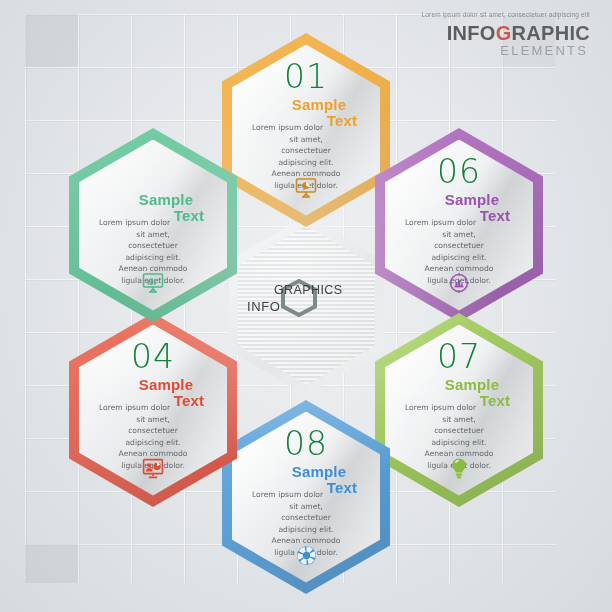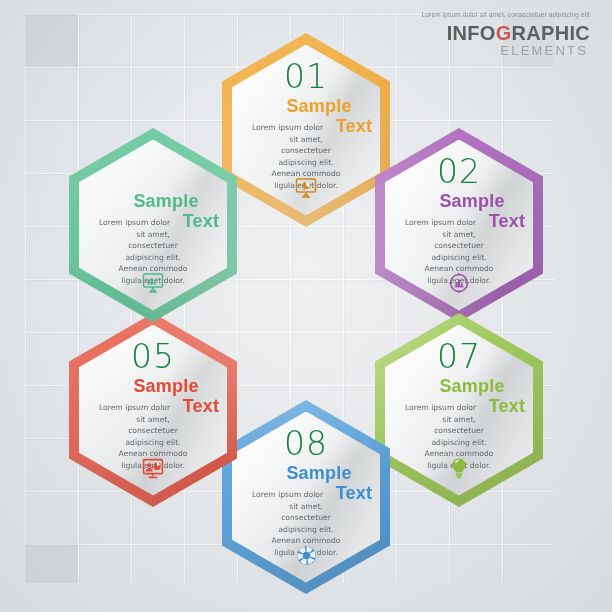--- a/index.html
+++ b/index.html
@@ -87,25 +87,25 @@
   }
   .num{
     position:absolute; width:100%;
     top:24px;
     font-size:33px; font-weight:300;
     color:#15803d; letter-spacing:1px;
     font-family:"DejaVu Sans", sans-serif;
   }
   .sampleWrap{
     position:absolute; width:100%; top:63px;
-    font-size:18px; font-weight:bold;
+    font-size:15px; font-weight:bold;
     letter-spacing:.2px;
   }
   .sampleWrap .s1{ position:relative; left:13px; display:block; }
-  .sampleWrap .s2{ position:relative; left:48px; display:block; margin-top:-1px;}
+  .sampleWrap .s2{ position:relative; left:36px; display:block; margin-top:-1px;}
   .body{
     position:absolute;
     left:14px; right:14px;
     top:89px;
     font-size:7.6px;
     line-height:1.52;
     color:#63686d;
     font-family:"DejaVu Sans", sans-serif;
   }
   .body span{display:block;}
@@ -164,20 +164,33 @@
   <div class="cell" style="left:25px;top:14px;width:53px;height:53px;"></div>
   <div class="cell" style="left:25px;top:544px;width:53px;height:39px;"></div>
   <div class="cell" style="left:502px;top:14px;width:53px;height:53px;opacity:.5;"></div>
 
   <div id="header">
     <span class="tag">Lorem ipsum dolor sit amet, consectetuer adipiscing elit</span>
     <span class="big"><span>INFO</span><span class="r">G</span><span>RAPHIC</span></span>
     <span class="sub">ELEMENTS</span>
   </div>
 
+  <div id="center">
+    <div id="centerOuter"></div>
+    <div id="centerInner"></div>
+    <div id="centerLabel">
+      <span class="logoHex">
+        <svg width="36" height="38" viewBox="0 0 36 38">
+          <polygon points="18,2 34,10.5 34,27.5 18,36 2,27.5 2,10.5" fill="none" stroke="#7e8a88" stroke-width="4"></polygon>
+        </svg>
+      </span>
+      <span class="t-graphics">GRAPHICS</span>
+      <span class="t-info">INFO</span>
+    </div>
+  </div>
 
   <div class="hex" style="left:222px;top:33px;">
     <div class="hexShape hexOuter" style="background:linear-gradient(150deg,#f3ad3c,#eda12a 45%,#cf8a1b);"></div>
     <div class="hexInner"></div>
     <div class="content">
       <div class="num">01</div>
       <div class="sampleWrap" style="color:#eda12a;">
         <span class="s1">Sample</span>
         <span class="s2">Text</span>
       </div>
@@ -199,21 +212,21 @@
           <path d="M9.6 21 L10.6 19 L13.4 19 L14.4 21"></path>
         </svg>
       </div>
     </div>
   </div>
 
   <div class="hex" style="left:375px;top:128px;">
     <div class="hexShape hexOuter" style="background:linear-gradient(150deg,#ab62bc,#9b51ad 45%,#803c91);"></div>
     <div class="hexInner"></div>
     <div class="content">
-      <div class="num">02</div>
+      <div class="num">06</div>
       <div class="sampleWrap" style="color:#9b51ad;">
         <span class="s1">Sample</span>
         <span class="s2">Text</span>
       </div>
       <div class="body">
         <span class="l1">Lorem ipsum dolor</span>
         <span class="l2">sit amet,</span>
         <span class="l3">consectetuer</span>
         <span class="l4">adipiscing elit.</span>
         <span class="l5">Aenean commodo</span>
@@ -290,21 +303,21 @@
           <circle cx="12" cy="12" r="3.5" fill="#3f8fd0"></circle>
         </svg>
       </div>
     </div>
   </div>
 
   <div class="hex" style="left:69px;top:313px;">
     <div class="hexShape hexOuter" style="background:linear-gradient(150deg,#ea6149,#e04a36 45%,#c13425);"></div>
     <div class="hexInner"></div>
     <div class="content">
-      <div class="num">05</div>
+      <div class="num">04</div>
       <div class="sampleWrap" style="color:#e04a36;">
         <span class="s1">Sample</span>
         <span class="s2">Text</span>
       </div>
       <div class="body">
         <span class="l1">Lorem ipsum dolor</span>
         <span class="l2">sit amet,</span>
         <span class="l3">consectetuer</span>
         <span class="l4">adipiscing elit.</span>
         <span class="l5">Aenean commodo</span>

